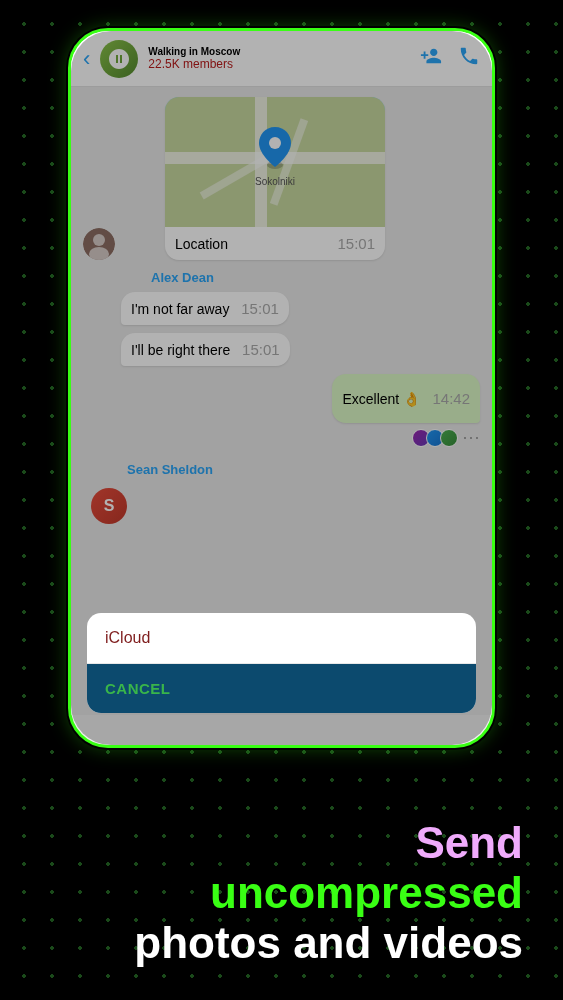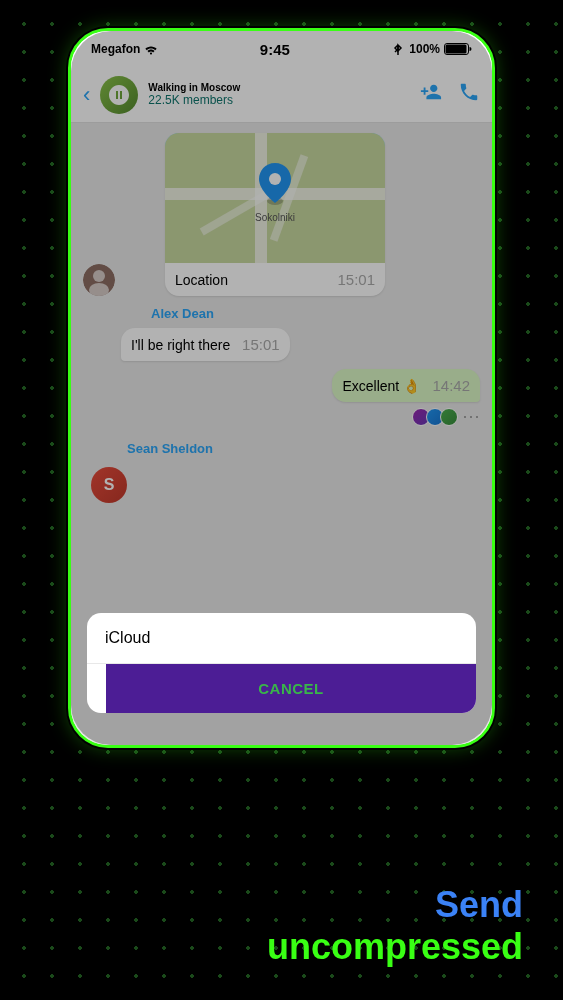--- a/index.html
+++ b/index.html
@@ -74,21 +74,21 @@
       background: linear-gradient(135deg, #8bc34a, #558b2f);
       display: flex;
       align-items: center;
       justify-content: center;
       color: white;
       font-size: 16px;
       font-weight: bold;
     }
     .header-info { flex: 1; }
     .header-name { font-size: 10px; font-weight: 600; color: #000; }
-    .header-members { font-size: 12px; color: #0f766e; }
+    .header-members { font-size: 12px; color: #b91c1c; }
     .header-actions { display: flex; gap: 16px; }
     .header-action { color: #2ba5f7; font-size: 20px; }
 
     
     .chat-body {
       background: #e8e8e8;
       flex: 1;
       padding: 10px 12px;
       display: flex;
       flex-direction: column;
@@ -152,21 +152,21 @@
       font-size: 13px;
       color: #2ba5f7;
       font-weight: 600;
       margin-bottom: 2px;
     }
 
     
     .bubble-out {
       background: #dcf8c6;
       border-radius: 14px 14px 4px 14px;
-      padding: 8px 10px;
+      padding: 16px 10px;
       max-width: 220px;
       font-size: 14px;
       color: #000;
       align-self: flex-end;
       box-shadow: 0 1px 2px rgba(0,0,0,0.1);
     }
     .msg-row-out {
       display: flex;
       justify-content: flex-end;
     }
@@ -212,52 +212,50 @@
       padding: 0 16px 32px;
     }
     .action-sheet {
       background: #fff;
       border-radius: 14px;
       overflow: hidden;
     }
     .action-sheet-item {
       padding: 16px 18px;
       font-size: 16px;
-      color: #000000;
+      color: #7f1d1d;
       border-bottom: 1px solid #e8e8e8;
     }
     .action-sheet-item.cancel-item {
-      text-align: center;
       font-weight: 600;
       color: #39b54a;
       letter-spacing: 0.5px;
-      background: #4c1d95;
+      background: #0c4a6e;
       border-bottom: none;
       text-transform: uppercase;
       font-size: 15px;
-      margin-left: 19px;
     }
 
     
     .bottom-text {
       position: absolute;
       bottom: 32px;
       left: 0;
       right: 0;
       text-align: right;
       padding: 0 40px;
     }
     .send-line-1 {
-      font-size: 36px;
+      font-size: 44px;
       font-weight: 700;
-      color: #3b82f6;
+      color: #f0abfc;
       display: block;
     }
     .send-line-2 {
-      font-size: 36px;
+      font-size: 44px;
       font-weight: 700;
       color: #39ff14;
       display: block;
     }
     .send-line-3 {
       font-size: 44px;
       font-weight: 700;
       color: #fff;
       display: block;
     }
@@ -268,42 +266,20 @@
       height: 100%;
     }
   </style>
 </head>
 <body>
 
 <div class="dot-bg"></div>
 
 <div class="phone-frame">
 
-  <div class="status-bar">
-    <div class="status-left">
-      <span>Megafon</span>
-      <svg width="14" height="12" viewBox="0 0 14 12">
-        <path d="M7 9.5c.55 0 1 .45 1 1s-.45 1-1 1-1-.45-1-1 .45-1 1-1zm0-3c1.38 0 2.63.56 3.54 1.46L9.12 9.38C8.56 8.82 7.82 8.5 7 8.5s-1.56.32-2.12.88L3.46 7.96C4.37 7.06 5.62 6.5 7 6.5zm0-3c2.21 0 4.21.9 5.66 2.34l-1.41 1.41C10.15 6.15 8.67 5.5 7 5.5s-3.15.65-4.25 1.75L1.34 5.84C2.79 4.4 4.79 3.5 7 3.5z" fill="#000"></path>
-      </svg>
-    </div>
-    <span style="font-size:15px;font-weight:600;">9:45</span>
-    <div class="status-right">
-      <svg width="14" height="12" viewBox="0 0 14 12">
-        <path d="M7 2L10 5l-3 3V2zm0 0L4 5l3 3" stroke="#000" stroke-width="1.5" fill="none"></path>
-        <path d="M7 2v10" stroke="#000" stroke-width="1.5"></path>
-        <path d="M4 9l3-3" stroke="#000" stroke-width="1.5"></path>
-      </svg>
-      <span>100%</span>
-      <svg width="28" height="14" viewBox="0 0 28 14">
-        <rect x="0.5" y="1.5" width="24" height="11" rx="2.5" stroke="#000" stroke-width="1" fill="none"></rect>
-        <rect x="1.5" y="2.5" width="21" height="9" rx="1.5" fill="#000"></rect>
-        <path d="M25.5 5v4a1.5 1.5 0 000-4z" fill="#000"></path>
-      </svg>
-    </div>
-  </div>
 
   <div class="chat-header">
     <span class="back-btn">‹</span>
     <div class="group-avatar">
       <div class="group-avatar-placeholder">
         <svg width="24" height="24" viewBox="0 0 24 24" fill="white">
           <path d="M12 2C6.48 2 2 6.48 2 12s4.48 10 10 10 10-4.48 10-10S17.52 2 12 2zm-1 14H9V8h2v8zm4 0h-2V8h2v8z"></path>
         </svg>
       </div>
     </div>
@@ -359,20 +335,27 @@
         </div>
       </div>
     </div>
 
     <div style="margin-left: 68px;">
       <span class="bubble-name">Alex Dean</span>
     </div>
     <div class="msg-row">
       <div style="width:32px;flex-shrink:0;"></div>
       <div class="bubble-in">
+        <span>I'm not far away</span>
+        <span class="msg-time" style="margin-left:8px;">15:01</span>
+      </div>
+    </div>
+    <div class="msg-row">
+      <div style="width:32px;flex-shrink:0;"></div>
+      <div class="bubble-in">
         <span>I'll be right there</span>
         <span class="msg-time" style="margin-left:8px;">15:01</span>
       </div>
     </div>
 
     <div class="msg-row-out">
       <div class="bubble-out">
         <span>Excellent 👌</span>
         <span class="msg-time" style="margin-left:8px;">14:42</span>
       </div>
@@ -400,13 +383,14 @@
         <div class="action-sheet-item cancel-item">CANCEL</div>
       </div>
     </div>
 
   </div>
 </div>
 
 <div class="bottom-text">
   <span class="send-line-1">Send</span>
   <span class="send-line-2">uncompressed</span>
+  <span class="send-line-3">photos and videos</span>
 </div>
 
 </body></html>

